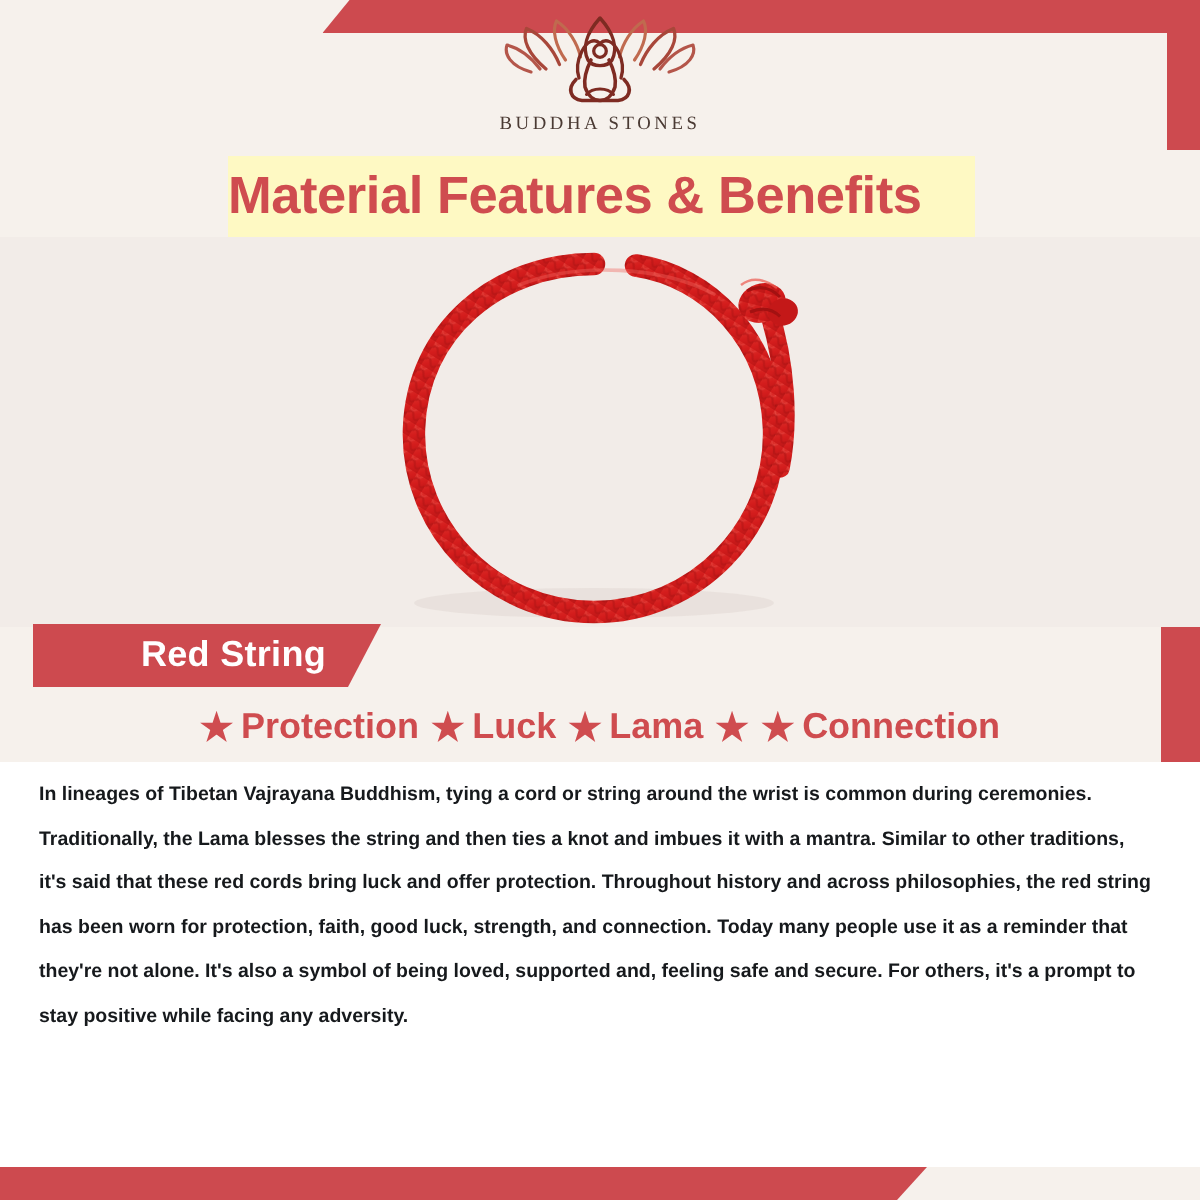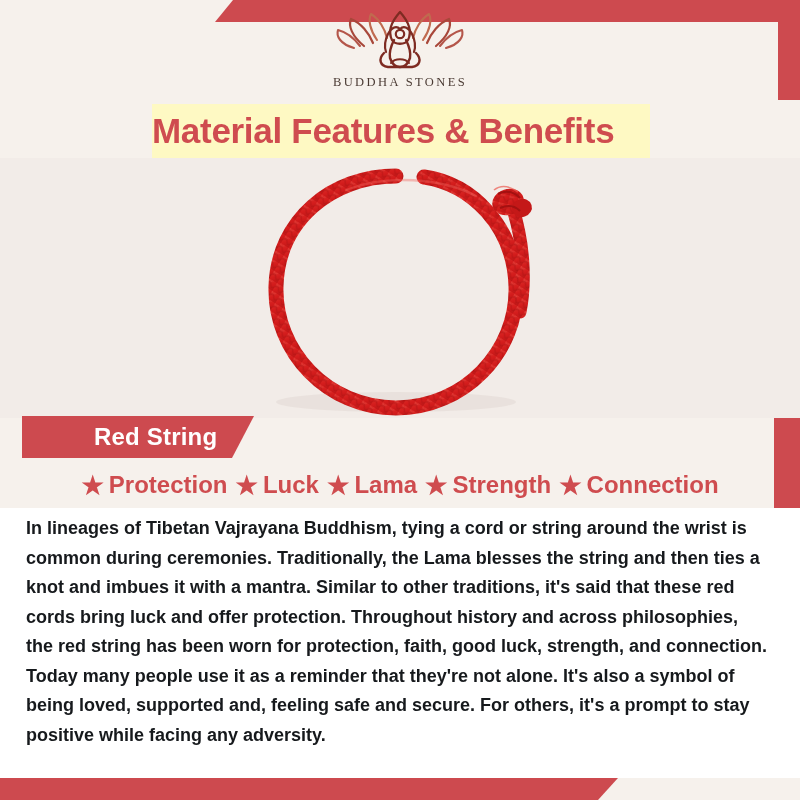--- a/index.html
+++ b/index.html
@@ -181,21 +181,21 @@
     top: 508px;
     left: 0;
     width: 800px;
     height: 270px;
     background: #ffffff;
     padding: 6px 30px 0 26px;
   }
 
   .body-copy p {
     color: #16191c;
-    font-size: 18px;
+    font-size: 13px;
     font-weight: bold;
     line-height: 29.5px;
     text-align: left;
   }
 </style>
 </head>
 <body>
 
 <div id="infographic">
 
@@ -294,21 +294,20 @@
     <div class="benefit">
       <span class="star">★</span>
       <span>Luck</span>
     </div>
     <div class="benefit">
       <span class="star">★</span>
       <span>Lama</span>
     </div>
     <div class="benefit">
       <span class="star">★</span>
-      <span>Strength</span>
     </div>
     <div class="benefit">
       <span class="star">★</span>
       <span>Connection</span>
     </div>
   </div>
 
   <div class="body-copy">
     <p>In lineages of Tibetan Vajrayana Buddhism, tying a cord or string around the wrist is common during ceremonies. Traditionally, the Lama blesses the string and then ties a knot and imbues it with a mantra. Similar to other traditions, it's said that these red cords bring luck and offer protection. Throughout history and across philosophies, the red string has been worn for protection, faith, good luck, strength, and connection. Today many people use it as a reminder that they're not alone. It's also a symbol of being loved, supported and, feeling safe and secure. For others, it's a prompt to stay positive while facing any adversity.</p>
   </div>

